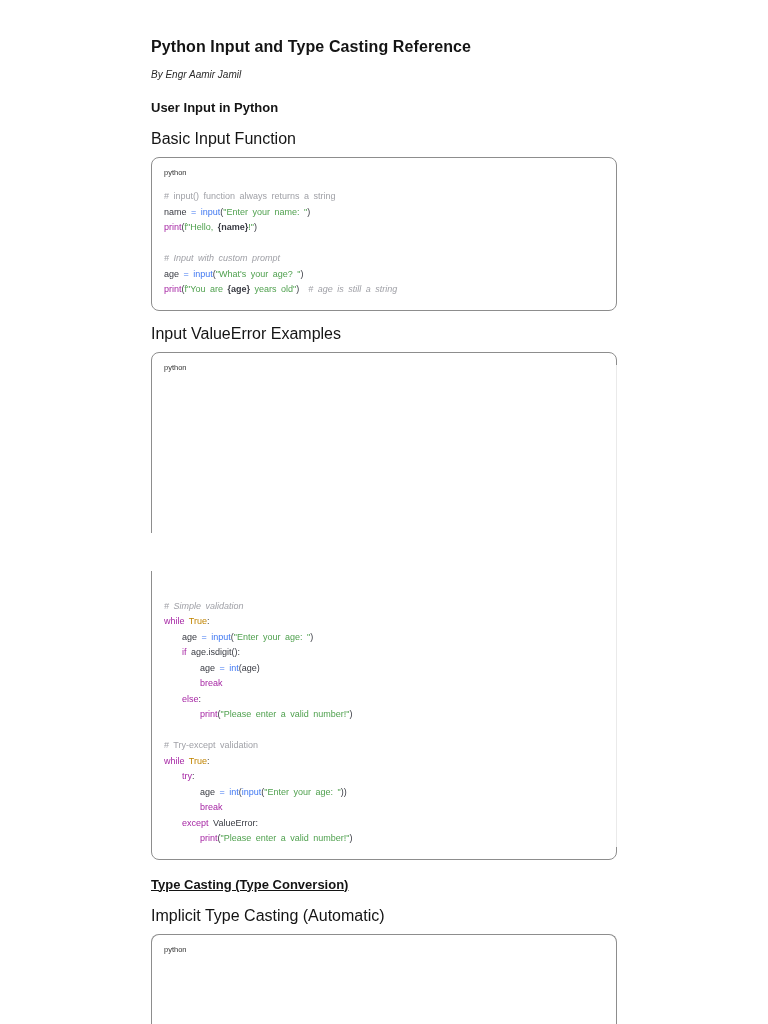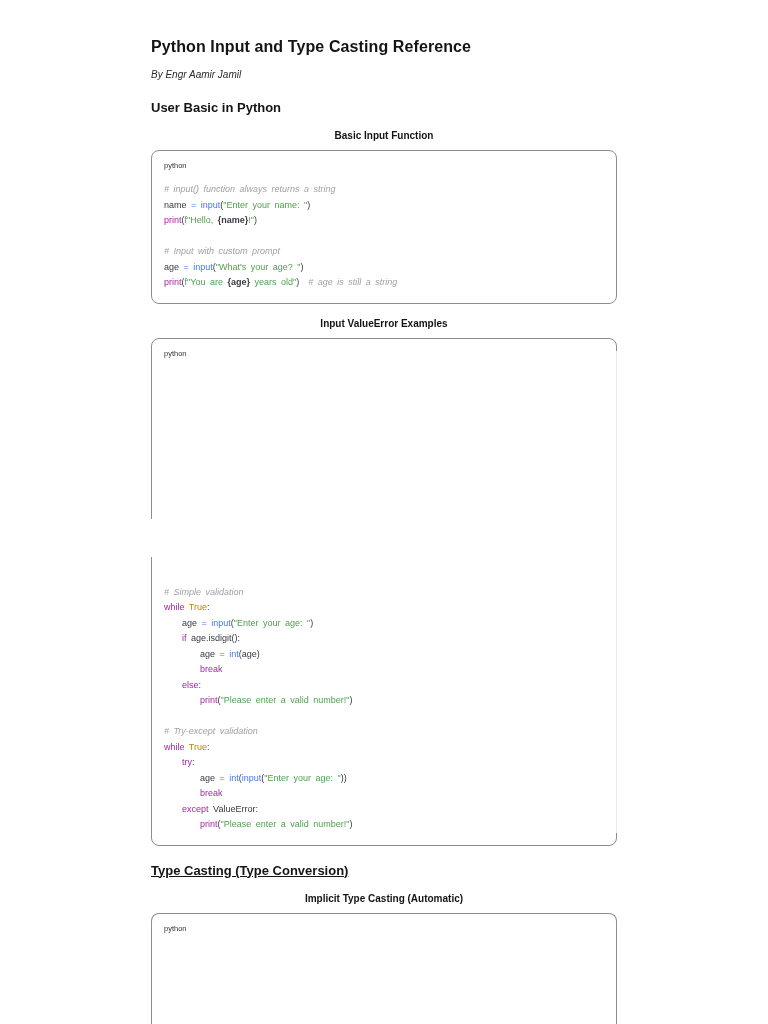--- a/index.html
+++ b/index.html
@@ -3,21 +3,21 @@
 <meta charset="utf-8">
 <style>
   * { margin:0; padding:0; box-sizing:border-box; }
   html,body { width:768px; height:1024px; background:#ffffff; overflow:hidden;
     font-family:"Liberation Sans", sans-serif; color:#1c1c1c; }
   .page { position:absolute; left:151px; top:0; width:466px; }
 
   .doc-title { font-size:16px; font-weight:700; letter-spacing:0.1px; margin-top:38px; color:#141414; }
   .byline    { font-size:10px; font-style:italic; color:#2a2a2a; margin-top:13px; }
   .h2        { font-size:13px; font-weight:700; margin-top:20px; color:#141414; }
-  .h3        { font-size:10px; font-weight:700; color:#141414;text-align:center; }
+  .h3        { font-size:16px; font-weight:400; color:#141414; }
   .h3.mt     { margin-top:15px; }
   .h3.mt2    { margin-top:14px; }
 
   .code-box { position:relative; border:1px solid #8d8d8d; border-radius:8px;
     margin-top:9px; padding:10px 12px 12px 12px; background:#ffffff; }
   .code-box.no-bottom { border-bottom:none; border-radius:8px 8px 0 0; height:170px; }
   .lang-label { font-size:7.5px; color:#333333; margin-bottom:12px; }
   .code { font-size:9px; line-height:15.5px; }
   .code-line { white-space:pre; word-spacing:2px; min-height:15.5px; }
   .spacer { height:215px; }
@@ -27,27 +27,27 @@
   .fade-right{ position:absolute; right:-1px; top:12px; bottom:12px; width:2px; background:rgba(255,255,255,0.82); }
 </style>
 </head>
 <body>
 
 <div class="page">
 
   <div class="doc-title">Python Input and Type Casting Reference</div>
   <div class="byline">By Engr Aamir Jamil</div>
 
-  <div class="h2">User Basic in Python</div>
+  <div class="h2">User Input in Python</div>
   <div class="h3 mt">Basic Input Function</div>
 
   <div class="code-box">
     <div class="lang-label">python</div>
     <div class="code">
-        <div class="code-line"><span style="color: rgb(160, 161, 167); font-style: italic;"># input() function always returns a string</span></div>
+        <div class="code-line"><span style="color: rgb(160, 161, 167); "># input() function always returns a string</span></div>
         <div class="code-line"><span style="color: rgb(56, 58, 66);">name </span><span style="color: rgb(64, 120, 242);">=</span><span style="color: rgb(56, 58, 66);"> </span><span style="color: rgb(64, 120, 242);">input</span><span style="color: rgb(56, 58, 66);">(</span><span style="color: rgb(80, 161, 79);">"Enter your name: "</span><span style="color: rgb(56, 58, 66);">)</span></div>
         <div class="code-line"><span style="color: rgb(166, 38, 164);">print</span><span style="color: rgb(56, 58, 66);">(</span><span style="color: rgb(80, 161, 79);">f"Hello, </span><span style="color: rgb(56, 58, 66); font-weight: 600;">{name}</span><span style="color: rgb(80, 161, 79);">!"</span><span style="color: rgb(56, 58, 66);">)</span></div>
         <div class="code-line">&nbsp;</div>
         <div class="code-line"><span style="color: rgb(160, 161, 167); font-style: italic;"># Input with custom prompt</span></div>
         <div class="code-line"><span style="color: rgb(56, 58, 66);">age </span><span style="color: rgb(64, 120, 242);">=</span><span style="color: rgb(56, 58, 66);"> </span><span style="color: rgb(64, 120, 242);">input</span><span style="color: rgb(56, 58, 66);">(</span><span style="color: rgb(80, 161, 79);">"What's your age? "</span><span style="color: rgb(56, 58, 66);">)</span></div>
         <div class="code-line"><span style="color: rgb(166, 38, 164);">print</span><span style="color: rgb(56, 58, 66);">(</span><span style="color: rgb(80, 161, 79);">f"You are </span><span style="color: rgb(56, 58, 66); font-weight: 600;">{age}</span><span style="color: rgb(80, 161, 79);"> years old"</span><span style="color: rgb(56, 58, 66);">)  </span><span style="color: rgb(160, 161, 167); font-style: italic;"># age is still a string</span></div>
       </div>
   </div>
 
   <div class="h3 mt2">Input ValueError Examples</div>
@@ -60,21 +60,21 @@
     <div class="code">
         <div class="code-line"><span style="color: rgb(160, 161, 167); font-style: italic;"># Simple validation</span></div>
         <div class="code-line"><span style="color: rgb(166, 38, 164);">while</span><span style="color: rgb(56, 58, 66);"> </span><span style="color: rgb(193, 132, 1);">True</span><span style="color: rgb(56, 58, 66);">:</span></div>
         <div class="code-line"><span style="color: rgb(56, 58, 66);">    age </span><span style="color: rgb(64, 120, 242);">=</span><span style="color: rgb(56, 58, 66);"> </span><span style="color: rgb(64, 120, 242);">input</span><span style="color: rgb(56, 58, 66);">(</span><span style="color: rgb(80, 161, 79);">"Enter your age: "</span><span style="color: rgb(56, 58, 66);">)</span></div>
         <div class="code-line"><span style="color: rgb(56, 58, 66);">    </span><span style="color: rgb(166, 38, 164);">if</span><span style="color: rgb(56, 58, 66);"> age.isdigit():</span></div>
         <div class="code-line"><span style="color: rgb(56, 58, 66);">        age </span><span style="color: rgb(64, 120, 242);">=</span><span style="color: rgb(56, 58, 66);"> </span><span style="color: rgb(64, 120, 242);">int</span><span style="color: rgb(56, 58, 66);">(age)</span></div>
         <div class="code-line"><span style="color: rgb(56, 58, 66);">        </span><span style="color: rgb(166, 38, 164);">break</span></div>
         <div class="code-line"><span style="color: rgb(56, 58, 66);">    </span><span style="color: rgb(166, 38, 164);">else</span><span style="color: rgb(56, 58, 66);">:</span></div>
         <div class="code-line"><span style="color: rgb(56, 58, 66);">        </span><span style="color: rgb(166, 38, 164);">print</span><span style="color: rgb(56, 58, 66);">(</span><span style="color: rgb(80, 161, 79);">"Please enter a valid number!"</span><span style="color: rgb(56, 58, 66);">)</span></div>
         <div class="code-line">&nbsp;</div>
-        <div class="code-line"><span style="color: rgb(160, 161, 167); font-style: italic;"># Try-except validation</span></div>
+        <div class="code-line"><span style="color: rgb(160, 161, 167); "># Try-except validation</span></div>
         <div class="code-line"><span style="color: rgb(166, 38, 164);">while</span><span style="color: rgb(56, 58, 66);"> </span><span style="color: rgb(193, 132, 1);">True</span><span style="color: rgb(56, 58, 66);">:</span></div>
         <div class="code-line"><span style="color: rgb(56, 58, 66);">    </span><span style="color: rgb(166, 38, 164);">try</span><span style="color: rgb(56, 58, 66);">:</span></div>
         <div class="code-line"><span style="color: rgb(56, 58, 66);">        age </span><span style="color: rgb(64, 120, 242);">=</span><span style="color: rgb(56, 58, 66);"> </span><span style="color: rgb(64, 120, 242);">int</span><span style="color: rgb(56, 58, 66);">(</span><span style="color: rgb(64, 120, 242);">input</span><span style="color: rgb(56, 58, 66);">(</span><span style="color: rgb(80, 161, 79);">"Enter your age: "</span><span style="color: rgb(56, 58, 66);">))</span></div>
         <div class="code-line"><span style="color: rgb(56, 58, 66);">        </span><span style="color: rgb(166, 38, 164);">break</span></div>
         <div class="code-line"><span style="color: rgb(56, 58, 66);">    </span><span style="color: rgb(166, 38, 164);">except</span><span style="color: rgb(56, 58, 66);"> ValueError:</span></div>
         <div class="code-line"><span style="color: rgb(56, 58, 66);">        </span><span style="color: rgb(166, 38, 164);">print</span><span style="color: rgb(56, 58, 66);">(</span><span style="color: rgb(80, 161, 79);">"Please enter a valid number!"</span><span style="color: rgb(56, 58, 66);">)</span></div>
       </div>
   </div>
 
   <div class="h2" style="margin-top:17px;text-decoration:underline;">Type Casting (Type Conversion)</div>

